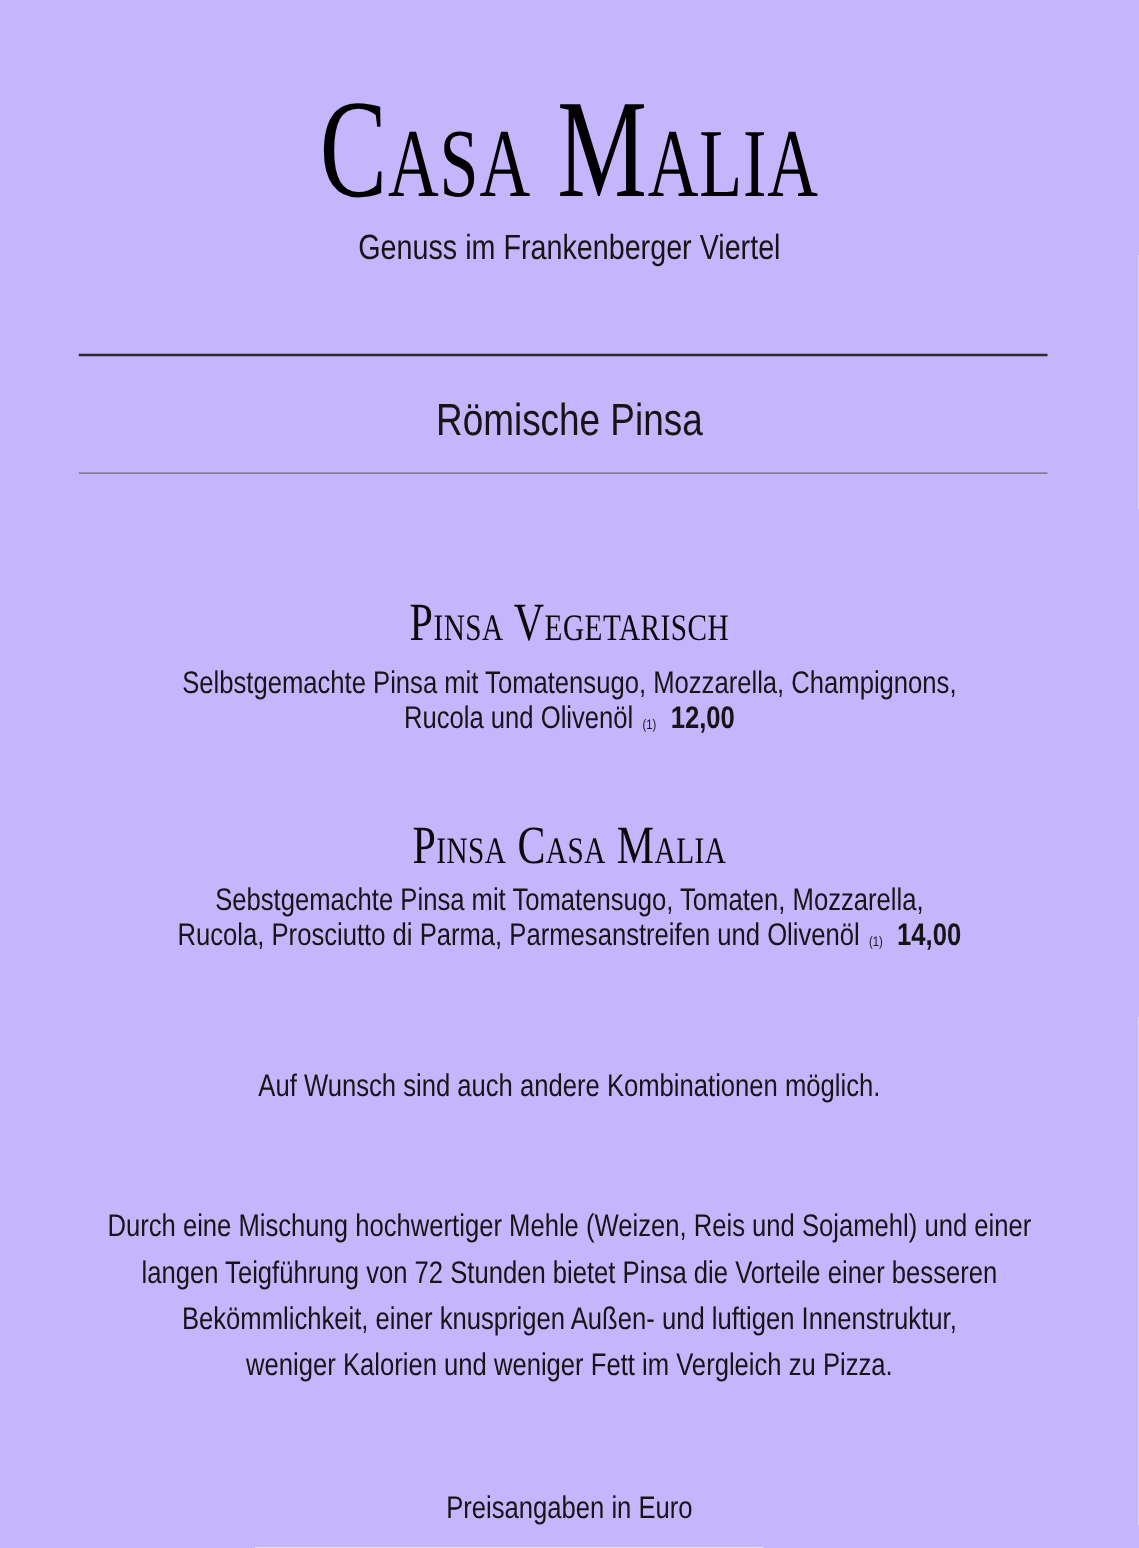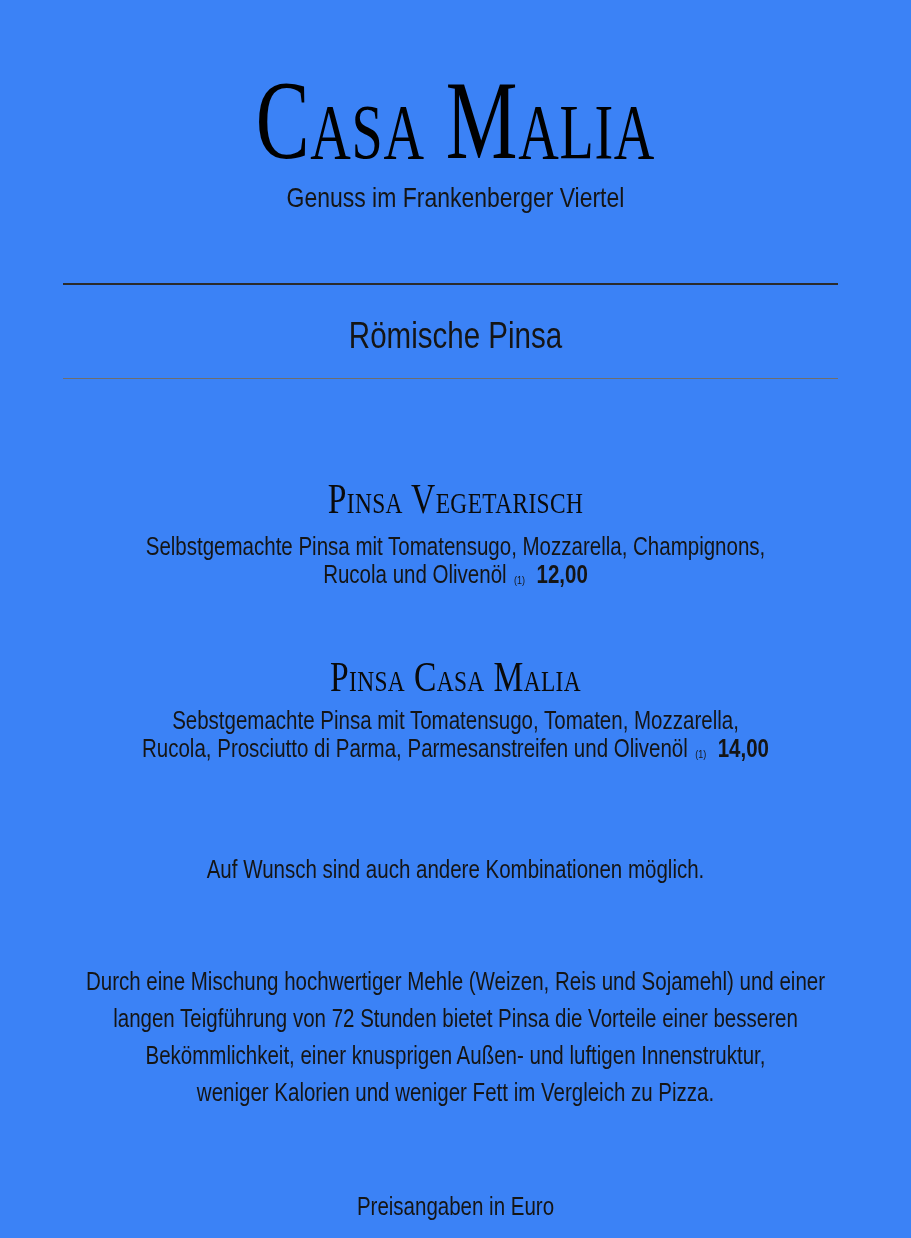--- a/index.html
+++ b/index.html
@@ -1,20 +1,20 @@
 <!DOCTYPE html>
 <html><head>
 <meta charset="utf-8">
 <style>
   html, body { margin: 0; padding: 0; background: #ffffff; }
   .page {
     position: relative;
     width: 911px;
     height: 1238px;
-    background: #3b82f6;
+    background: #c4b5fd;
     font-family: "Liberation Sans", sans-serif;
     color: #151515;
     overflow: hidden;
   }
   .center {
     position: absolute;
     left: 0;
     right: 0;
     text-align: center;
     white-space: nowrap;

